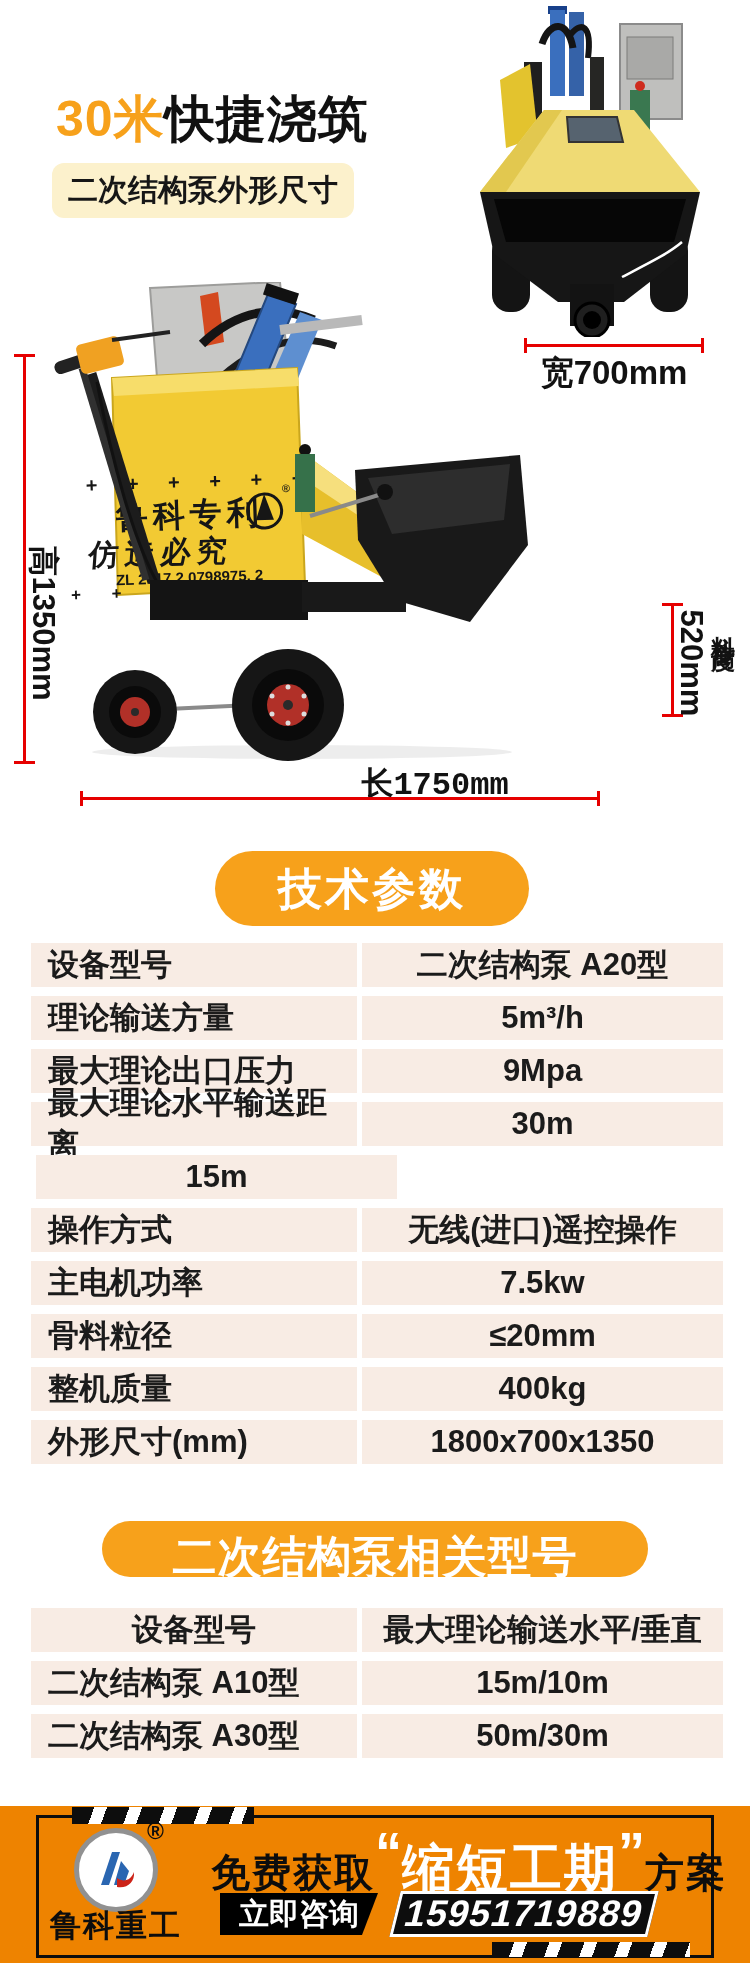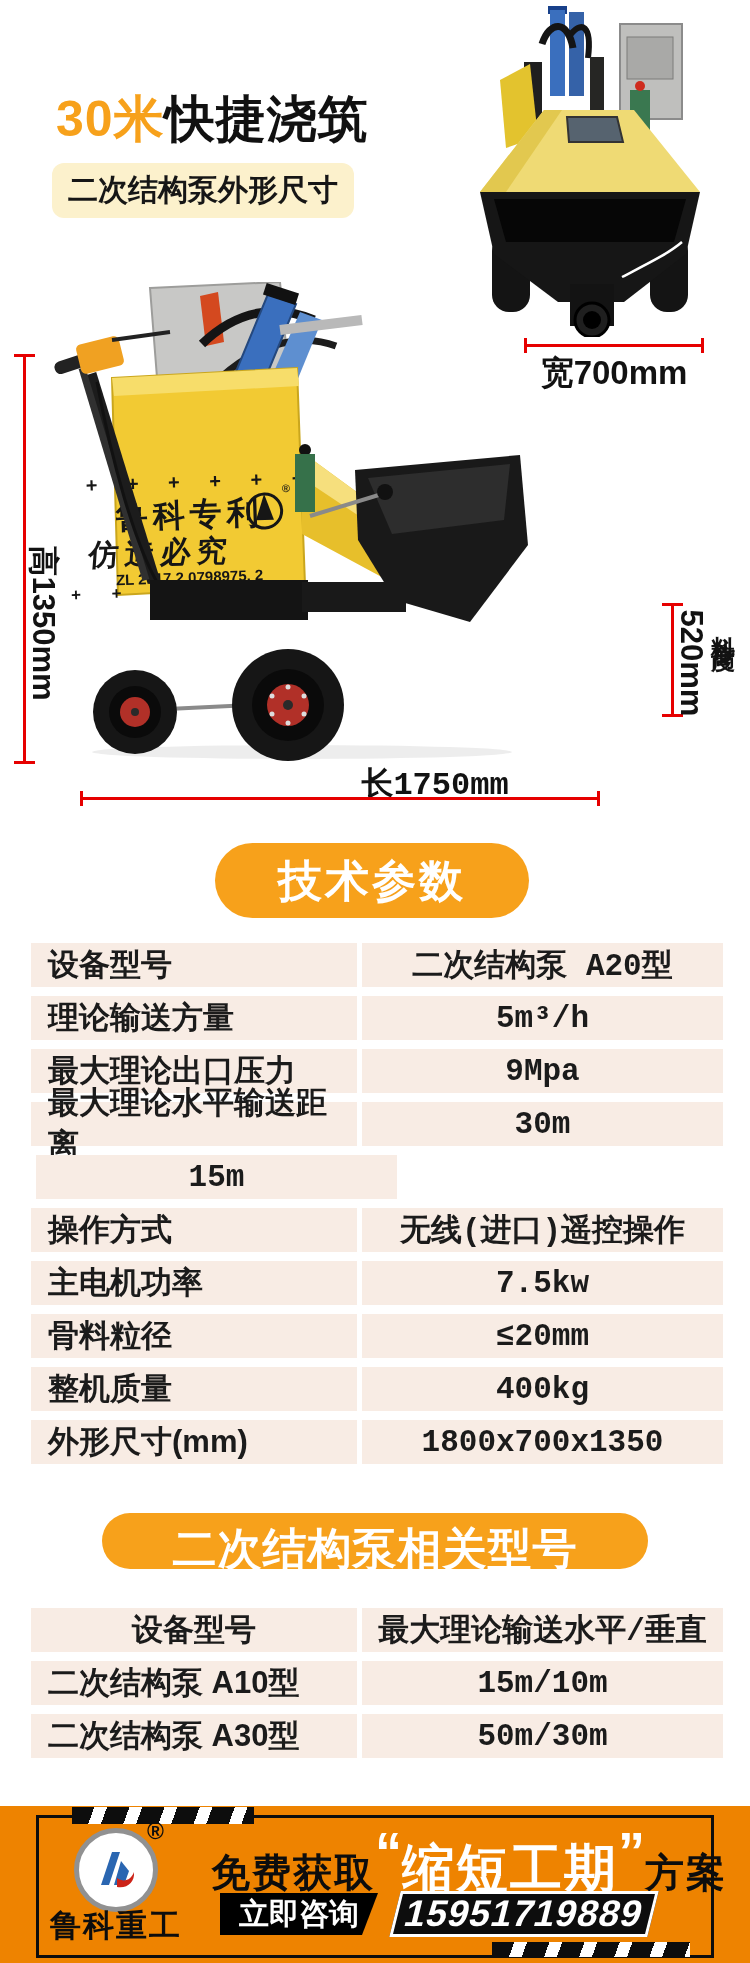--- a/index.html
+++ b/index.html
@@ -34,32 +34,32 @@
                writing-mode:vertical-rl;text-orientation:upright;letter-spacing:4px;}
   #length-label{left:335px;top:762px;width:200px;text-align:center;font-size:32px;font-family:Liberation Mono, monospace;}
   #length-line{left:80px;top:797px;width:520px;}
 
   
   #front-photo{position:absolute;left:472px;top:2px;width:235px;height:335px;}
   #side-photo{position:absolute;left:52px;top:282px;width:480px;height:485px;}
 
   
   .pill{position:absolute;background:#F7A11B;color:#ffffff;font-weight:800;text-align:center;
-        border-radius:40px;white-space:nowrap;}
+        border-radius:40px;white-space:nowrap;margin-top:8px;}
   #pill-spec{left:215px;top:843px;width:314px;height:75px;line-height:75px;font-size:44px;letter-spacing:3px;}
   #pill-models{left:102px;top:1513px;width:546px;height:56px;line-height:72px;font-size:44px;letter-spacing:1px;}
 
   
   .tbl{position:absolute;left:31px;width:692px;}
   #spec-table{top:943px;}
   #models-table{top:1608px;}
   .trow{display:flex;margin-bottom:9px;height:44px;}
   .tc{background:#F8ECE4;display:flex;align-items:center;font-size:31px;font-weight:600;color:#1b1b1b;box-sizing:border-box;}
   .tc.l{width:326px;padding-left:17px;}
-  .tc.r{width:361px;margin-left:5px;justify-content:center;padding-left:0;font-family:Liberation Mono, monospace;}
+  .tc.r{width:361px;margin-left:5px;justify-content:center;padding-left:0;}
   .tc.c{justify-content:center;padding-left:0;}
 
   
   #footer{position:absolute;left:0;top:1806px;width:750px;height:157px;background:#EE8300;}
   #f-border{position:absolute;left:36px;top:9px;width:672px;height:137px;border:3px solid #0D0D0D;}
   .stripes{position:absolute;background:repeating-linear-gradient(110deg,#0D0D0D 0 21px,#FFFFFF 21px 33px);}
   #st-top{left:72px;top:1px;width:182px;height:17px;}
   #st-bot{left:492px;top:136px;width:198px;height:15px;}
   #f-logo{position:absolute;left:74px;top:22px;width:84px;height:84px;border-radius:50%;
           background:#ffffff;border:5px solid #919191;box-sizing:border-box;}

